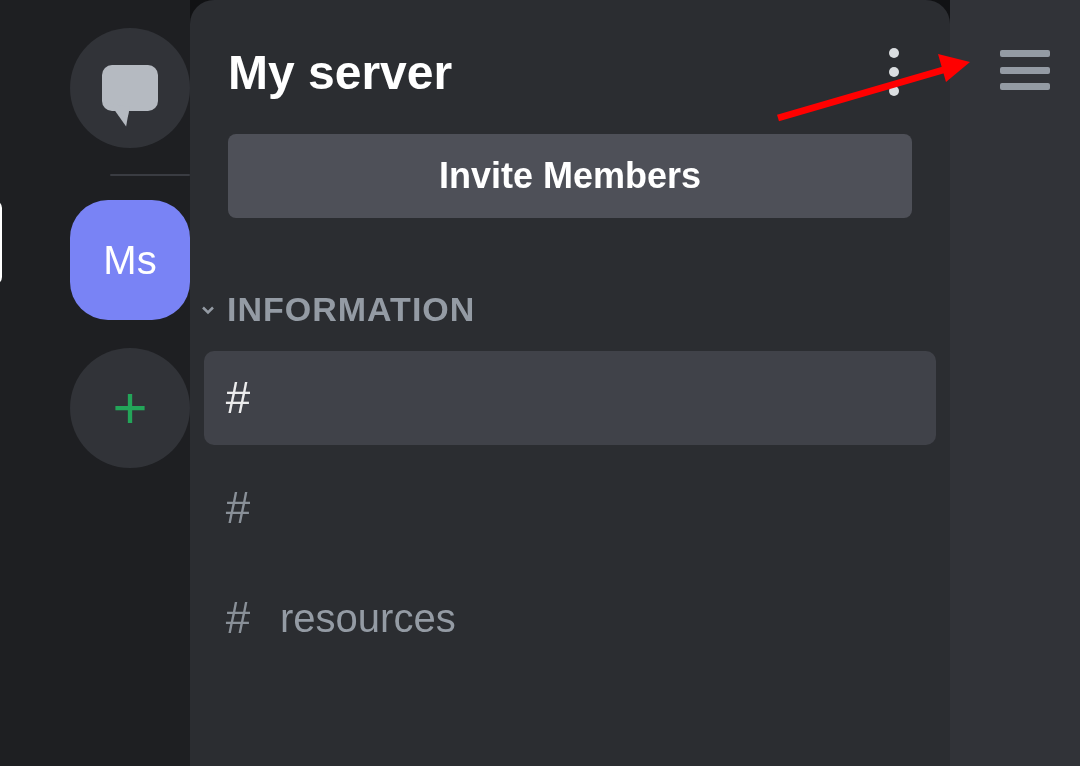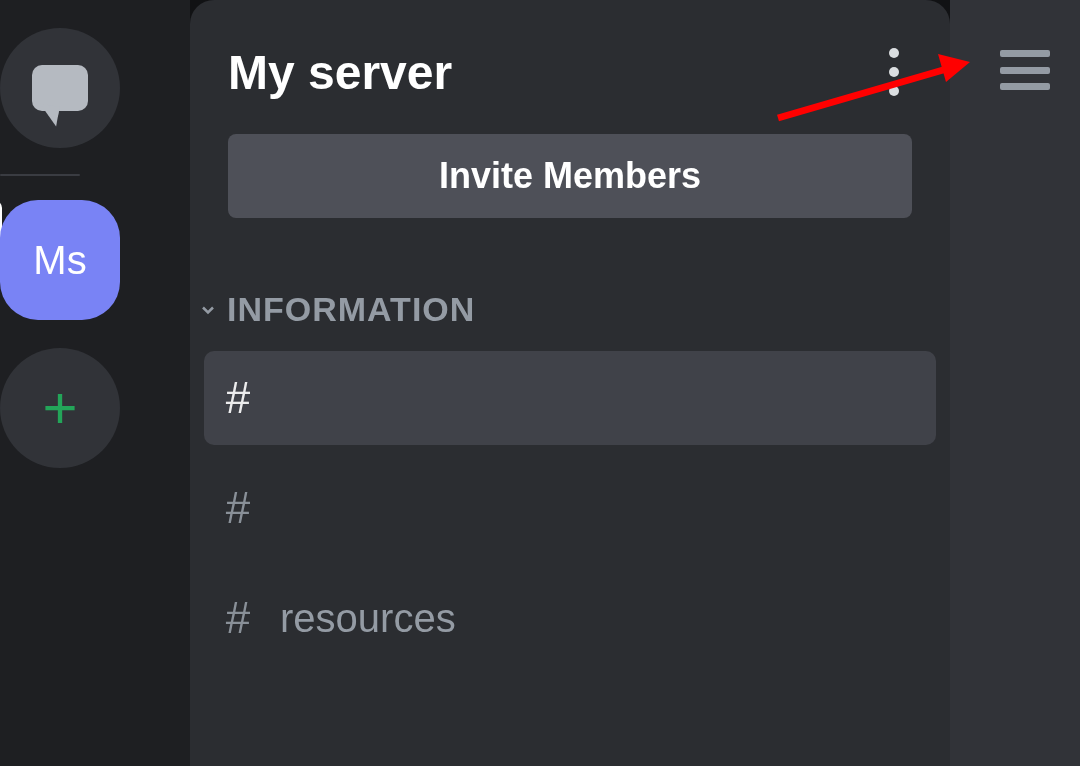--- a/index.html
+++ b/index.html
@@ -3,21 +3,21 @@
   <meta charset="utf-8">
   <style>
     * { box-sizing: border-box; margin: 0; padding: 0; }
     html, body { width: 1080px; height: 766px; overflow: hidden; font-family: -apple-system, "Segoe UI", Helvetica, Arial, sans-serif; background:#111214; }
     #root { display:flex; width:100%; height:100%; }
 
     
     .rail {
       width: 190px;
       background: #1e1f22;
-      display:flex; flex-direction:column; align-items:flex-start;
+      display:flex; flex-direction:column; align-items:flex-end;
       padding-top:28px;
     }
     .rail-btn {
       width:120px; height:120px; border-radius:50%;
       background:#313338; display:flex; align-items:center; justify-content:center;
       margin-bottom:20px;
     }
     .dm-icon { width:56px; height:46px; background:#b5bac1; border-radius:10px 10px 10px 10px; position:relative; }
     .dm-icon:after { content:""; position:absolute; left:6px; bottom:-14px; width:0; height:0; border:10px solid transparent; border-top-color:#b5bac1; border-right-color:#b5bac1; transform:rotate(10deg); }
 

